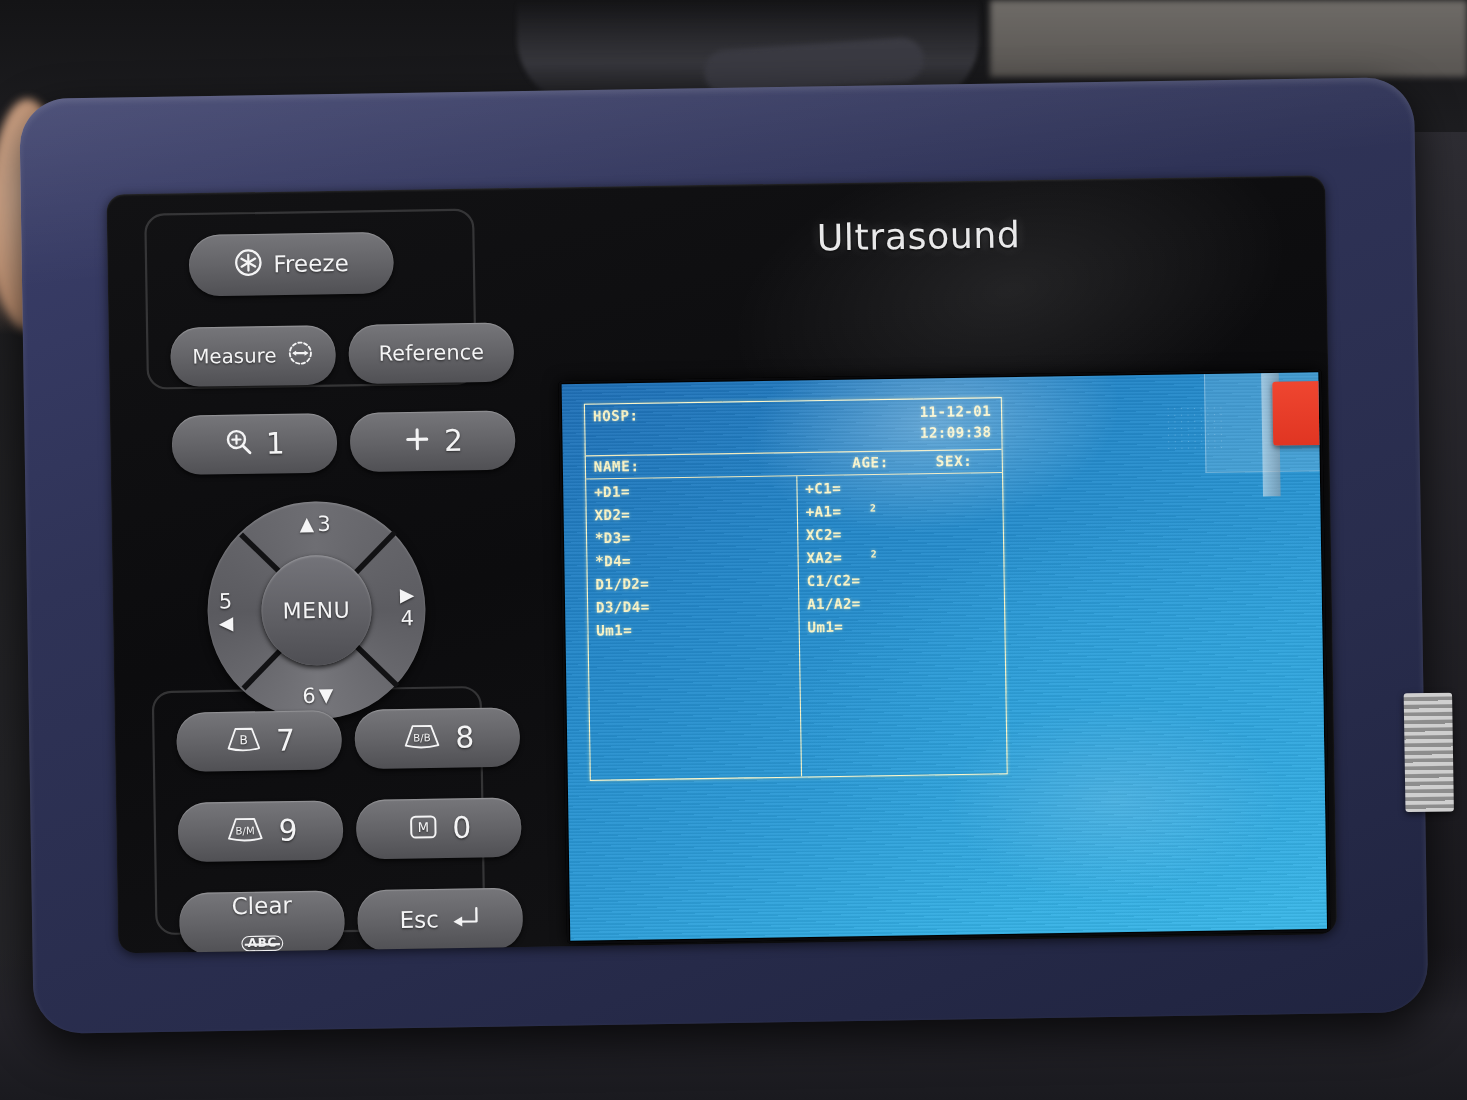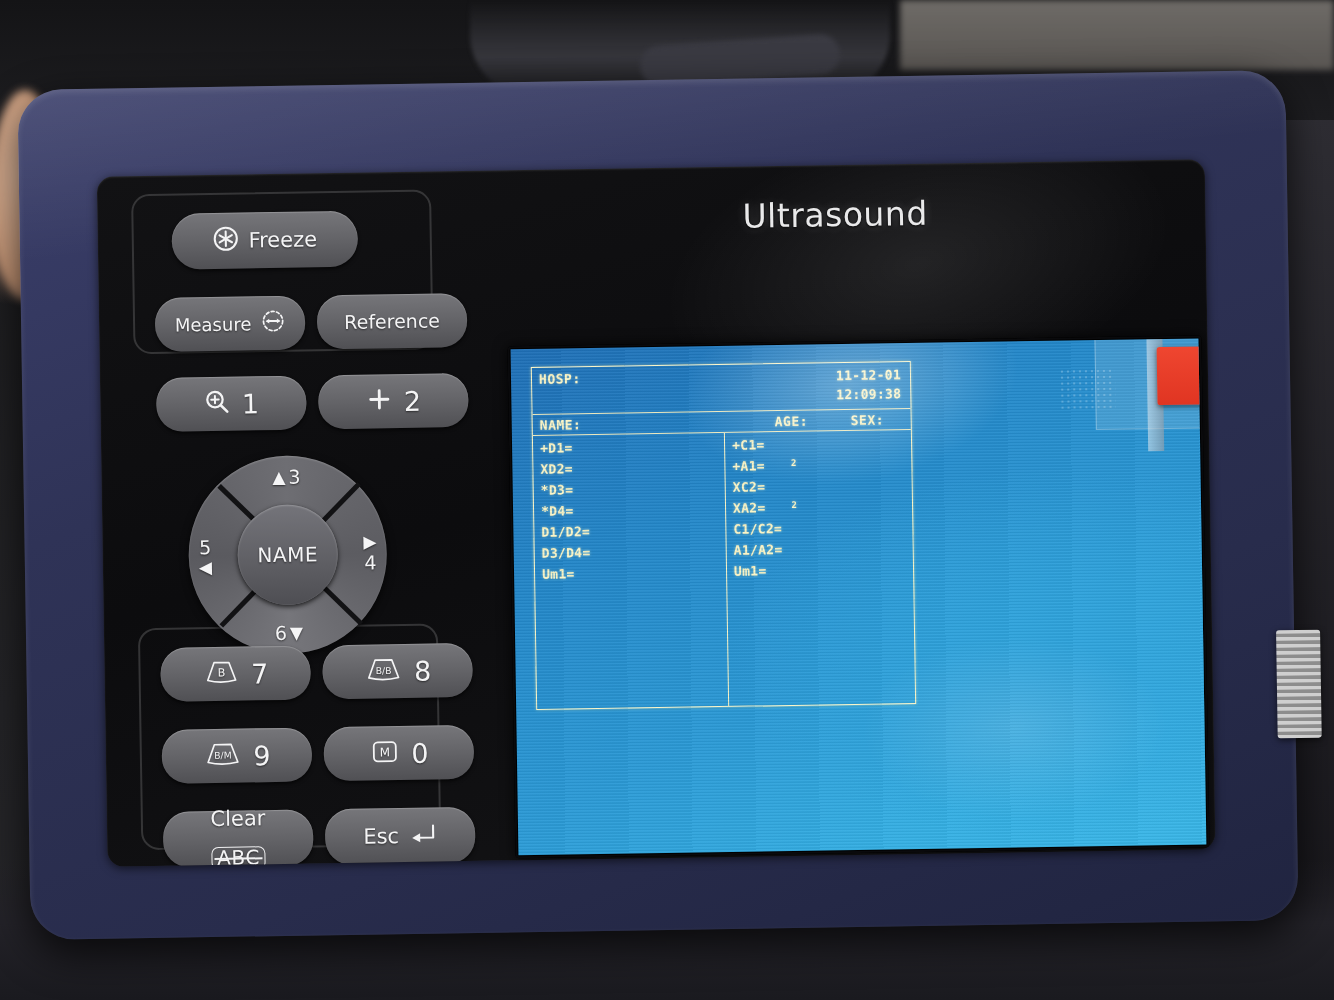--- a/index.html
+++ b/index.html
@@ -160,22 +160,22 @@
   .key-clear    { left: 56px;  top: 636px; width: 150px; height: 56px; }
   .key-esc      { left: 218px; top: 636px; width: 150px; height: 56px; }
 
   .clear-stack {
     display: flex;
     flex-direction: column;
     align-items: center;
     line-height: 1.06;
   }
   .clear-stack .abc {
-    font-size: 20px;
-    font-weight: 400;
+    font-size: 11px;
+    font-weight: 700;
     letter-spacing: .5px;
     border: 1.6px solid #f0f0f1;
     border-radius: 7px;
     padding: 0 5px;
     position: relative;
     margin-top: 16px;
   }
   .clear-stack .abc::after {
     content: "";
     position: absolute;
@@ -518,21 +518,21 @@
         <div class="dlabel dl-left">
           <span>5</span>
           <span class="arw">◀</span>
         </div>
         <div class="dlabel dl-down">
           <span>6</span>
           <span class="arw">▼</span>
         </div>
 
         <div class="dpad-center">
-          <span>NAME</span>
+          <span>MENU</span>
         </div>
       </div>
 
       <div class="key key-7">
         <span>
           <svg width="38" height="26" viewBox="0 0 40 28">
             <path d="M12 4 H28 L35 23 Q20 27 5 23 Z" fill="none" stroke="#f4f4f5" stroke-width="1.8" stroke-linejoin="round"></path>
             <text x="20" y="19" font-family="DejaVu Sans, sans-serif" font-size="12" fill="#f4f4f5" text-anchor="middle">B</text>
           </svg>
         </span>

